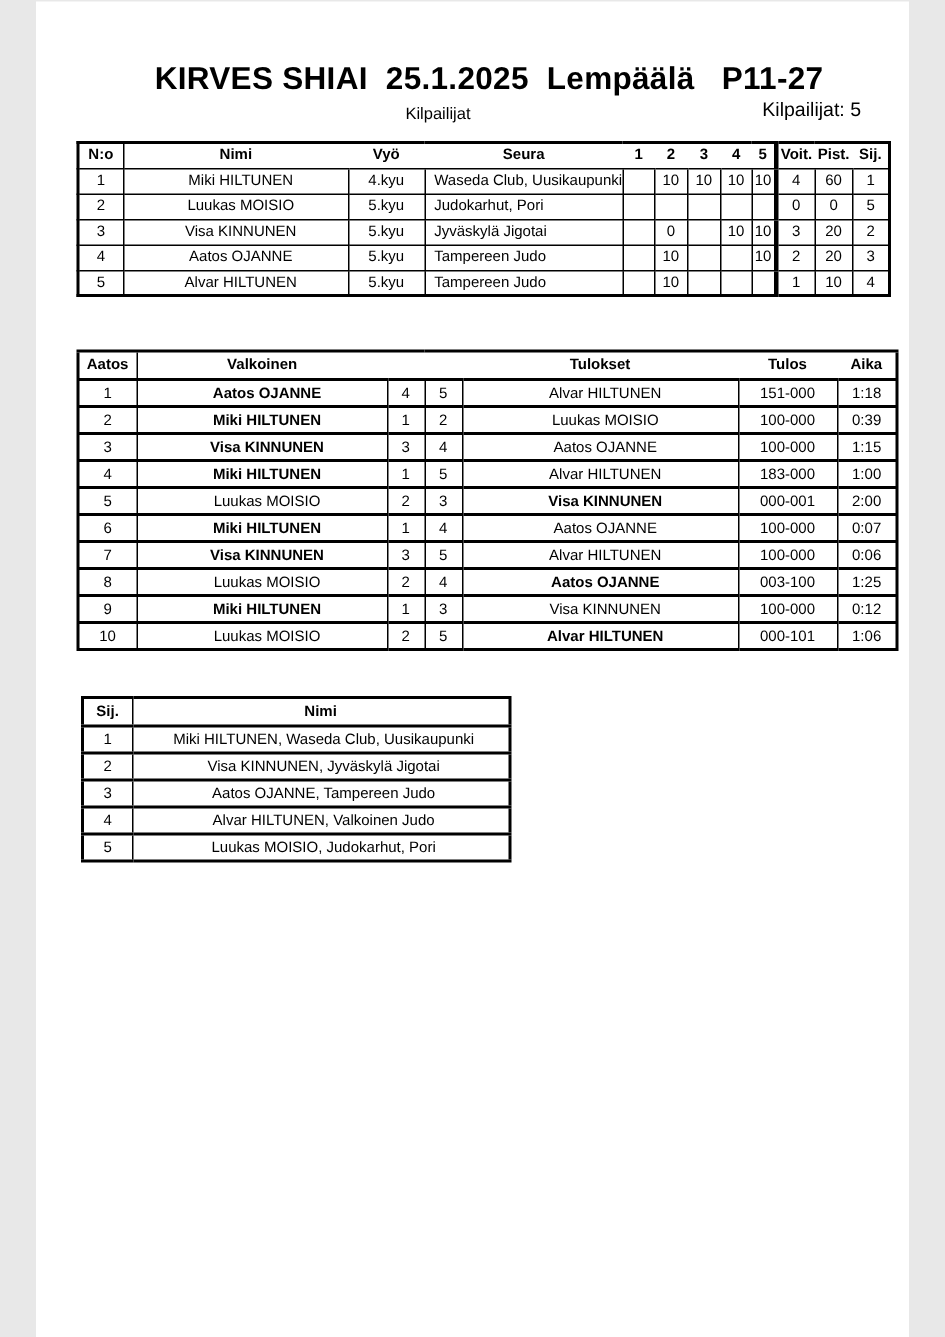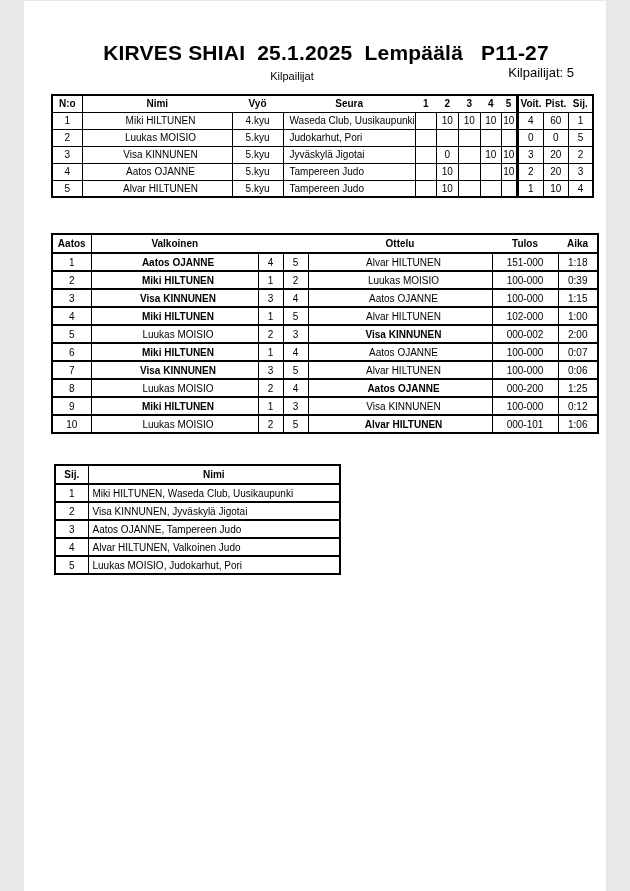--- a/index.html
+++ b/index.html
@@ -45,21 +45,21 @@
   .t2 th { border:2px solid #000; border-left:none; border-right:none; }
   .t2 th.c-ottelu { border-right:1px solid #000; }
 
   
   .t3 { left:30px; top:463px; border:2px solid #000; }
   .t3 thead tr { height:19px; }
   .t3 tbody tr { height:18px; }
   .t3 td { border:2px solid #000; border-left-width:1px; border-right-width:1px; }
   .t3 th { border:2px solid #000; border-left:none; border-right:none; }
   .t3 th.c-sij { border-right:1px solid #000; }
-  .t3 td.nimi { padding-left:4px; text-align:left; }
+  .t3 td.nimi { padding-left:4px; text-align:center; }
 </style>
 </head>
 <body>
 
 <div class="page">
 
   <div class="main-title">KIRVES SHIAI  25.1.2025  Lempäälä   P11-27</div>
   <div class="section-title st-kilpailijat">Kilpailijat</div>
   <div class="competitors-count">Kilpailijat: 5</div>
 
@@ -179,21 +179,21 @@
       <col style="width:184px">
         <col style="width:66px">
         <col style="width:40px">
     </colgroup>
     <thead>
       <tr>
         <th class="c-ottelu">Aatos</th>
         <th>Valkoinen</th>
         <th></th>
         <th></th>
-        <th>Ottelu</th>
+        <th>Tulokset</th>
         <th>Tulos</th>
         <th>Aika</th>
       </tr>
     </thead>
     <tbody>
 
     <tr>
           <td>1</td>
           <td class="left b">Aatos OJANNE</td>
           <td>4</td>
@@ -219,30 +219,30 @@
           <td class="left">Aatos OJANNE</td>
           <td>100-000</td>
           <td>1:15</td>
         </tr>
         <tr>
           <td>4</td>
           <td class="left b">Miki HILTUNEN</td>
           <td>1</td>
           <td>5</td>
           <td class="left">Alvar HILTUNEN</td>
-          <td>102-000</td>
+          <td>183-000</td>
           <td>1:00</td>
         </tr>
         <tr>
           <td>5</td>
           <td class="left">Luukas MOISIO</td>
           <td>2</td>
           <td>3</td>
           <td class="left b">Visa KINNUNEN</td>
-          <td>000-002</td>
+          <td>000-001</td>
           <td>2:00</td>
         </tr>
         <tr>
           <td>6</td>
           <td class="left b">Miki HILTUNEN</td>
           <td>1</td>
           <td>4</td>
           <td class="left">Aatos OJANNE</td>
           <td>100-000</td>
           <td>0:07</td>
@@ -255,21 +255,21 @@
           <td class="left">Alvar HILTUNEN</td>
           <td>100-000</td>
           <td>0:06</td>
         </tr>
         <tr>
           <td>8</td>
           <td class="left">Luukas MOISIO</td>
           <td>2</td>
           <td>4</td>
           <td class="left b">Aatos OJANNE</td>
-          <td>000-200</td>
+          <td>003-100</td>
           <td>1:25</td>
         </tr>
         <tr>
           <td>9</td>
           <td class="left b">Miki HILTUNEN</td>
           <td>1</td>
           <td>3</td>
           <td class="left">Visa KINNUNEN</td>
           <td>100-000</td>
           <td>0:12</td>

